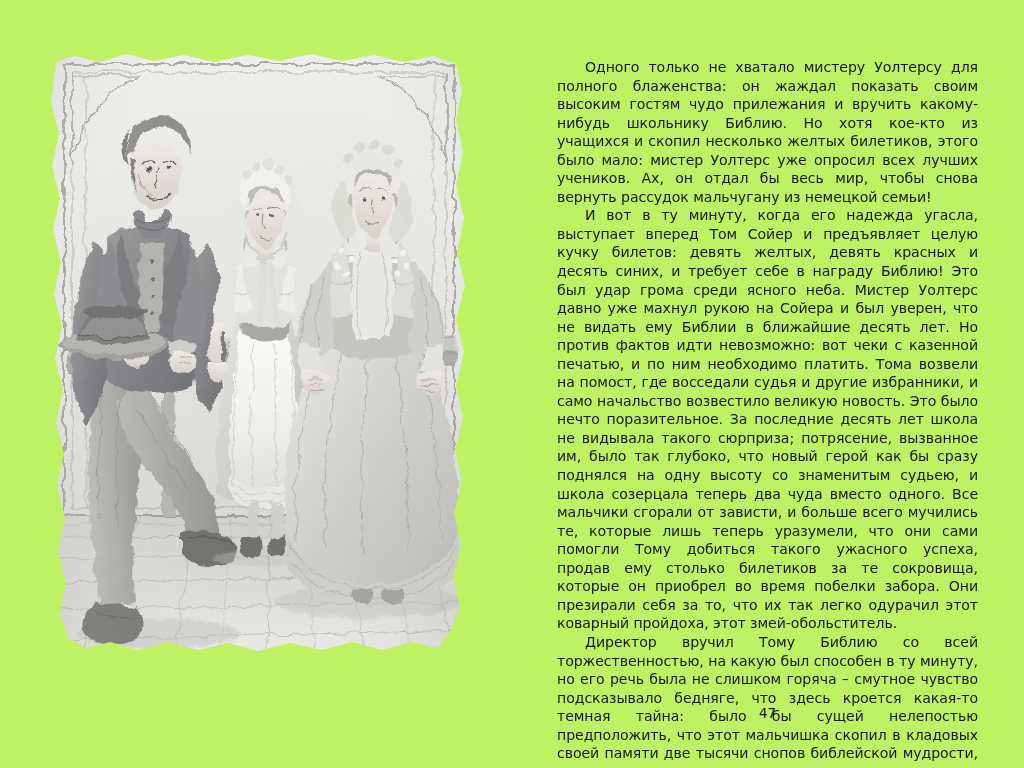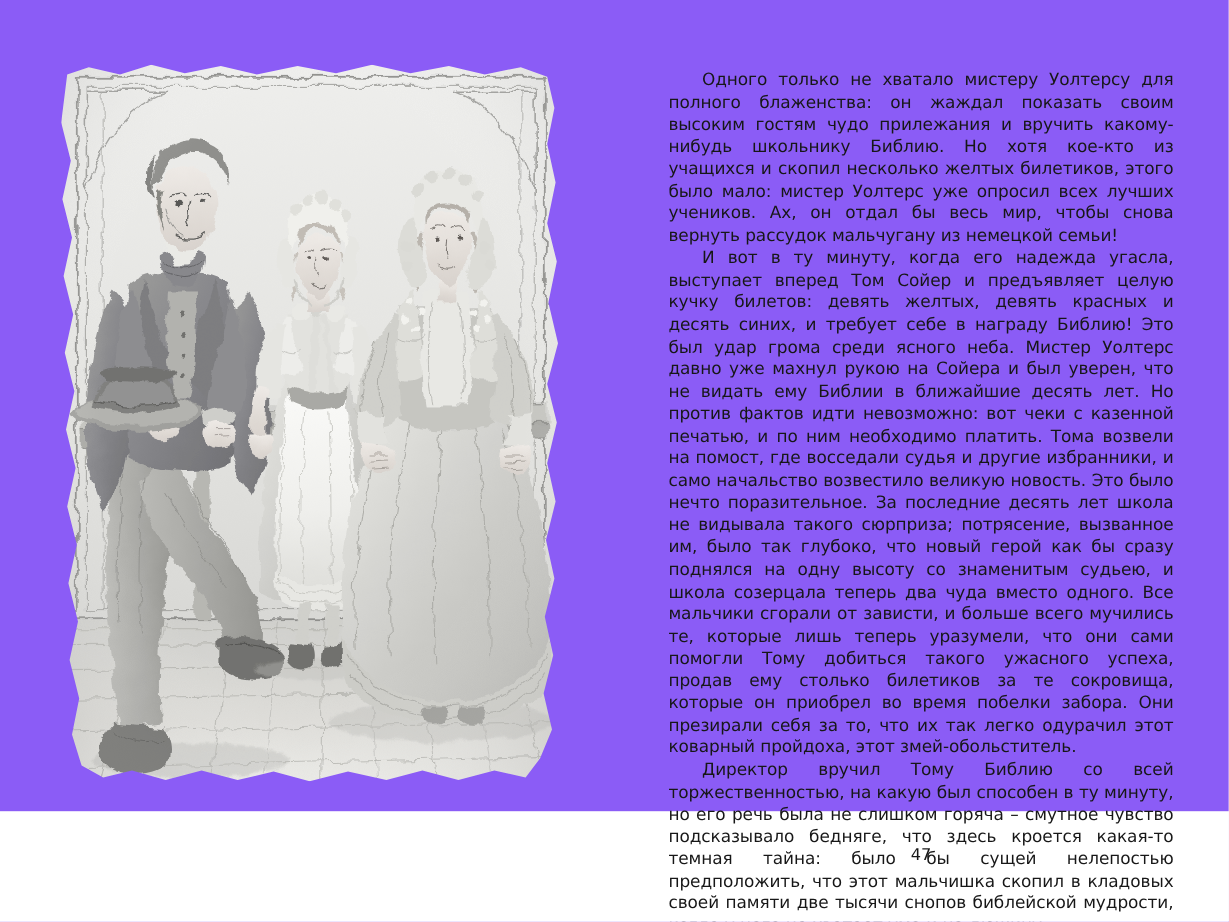--- a/index.html
+++ b/index.html
@@ -10,22 +10,22 @@
   body {
     width: 1024px;
     height: 768px;
     overflow: hidden;
     font-family: "DejaVu Sans", sans-serif;
     color: #1a1a1a;
   }
   #page {
     position: relative;
     width: 1024px;
-    height: 676px;
-    background: #8b5cf6;
+    height: 768px;
+    background: #bef264;
     text-decoration: underline;
   }
 
   
   #illustration-panel {
     position: absolute;
     left: 42px;
     top: 46px;
     width: 436px;
     height: 626px;

